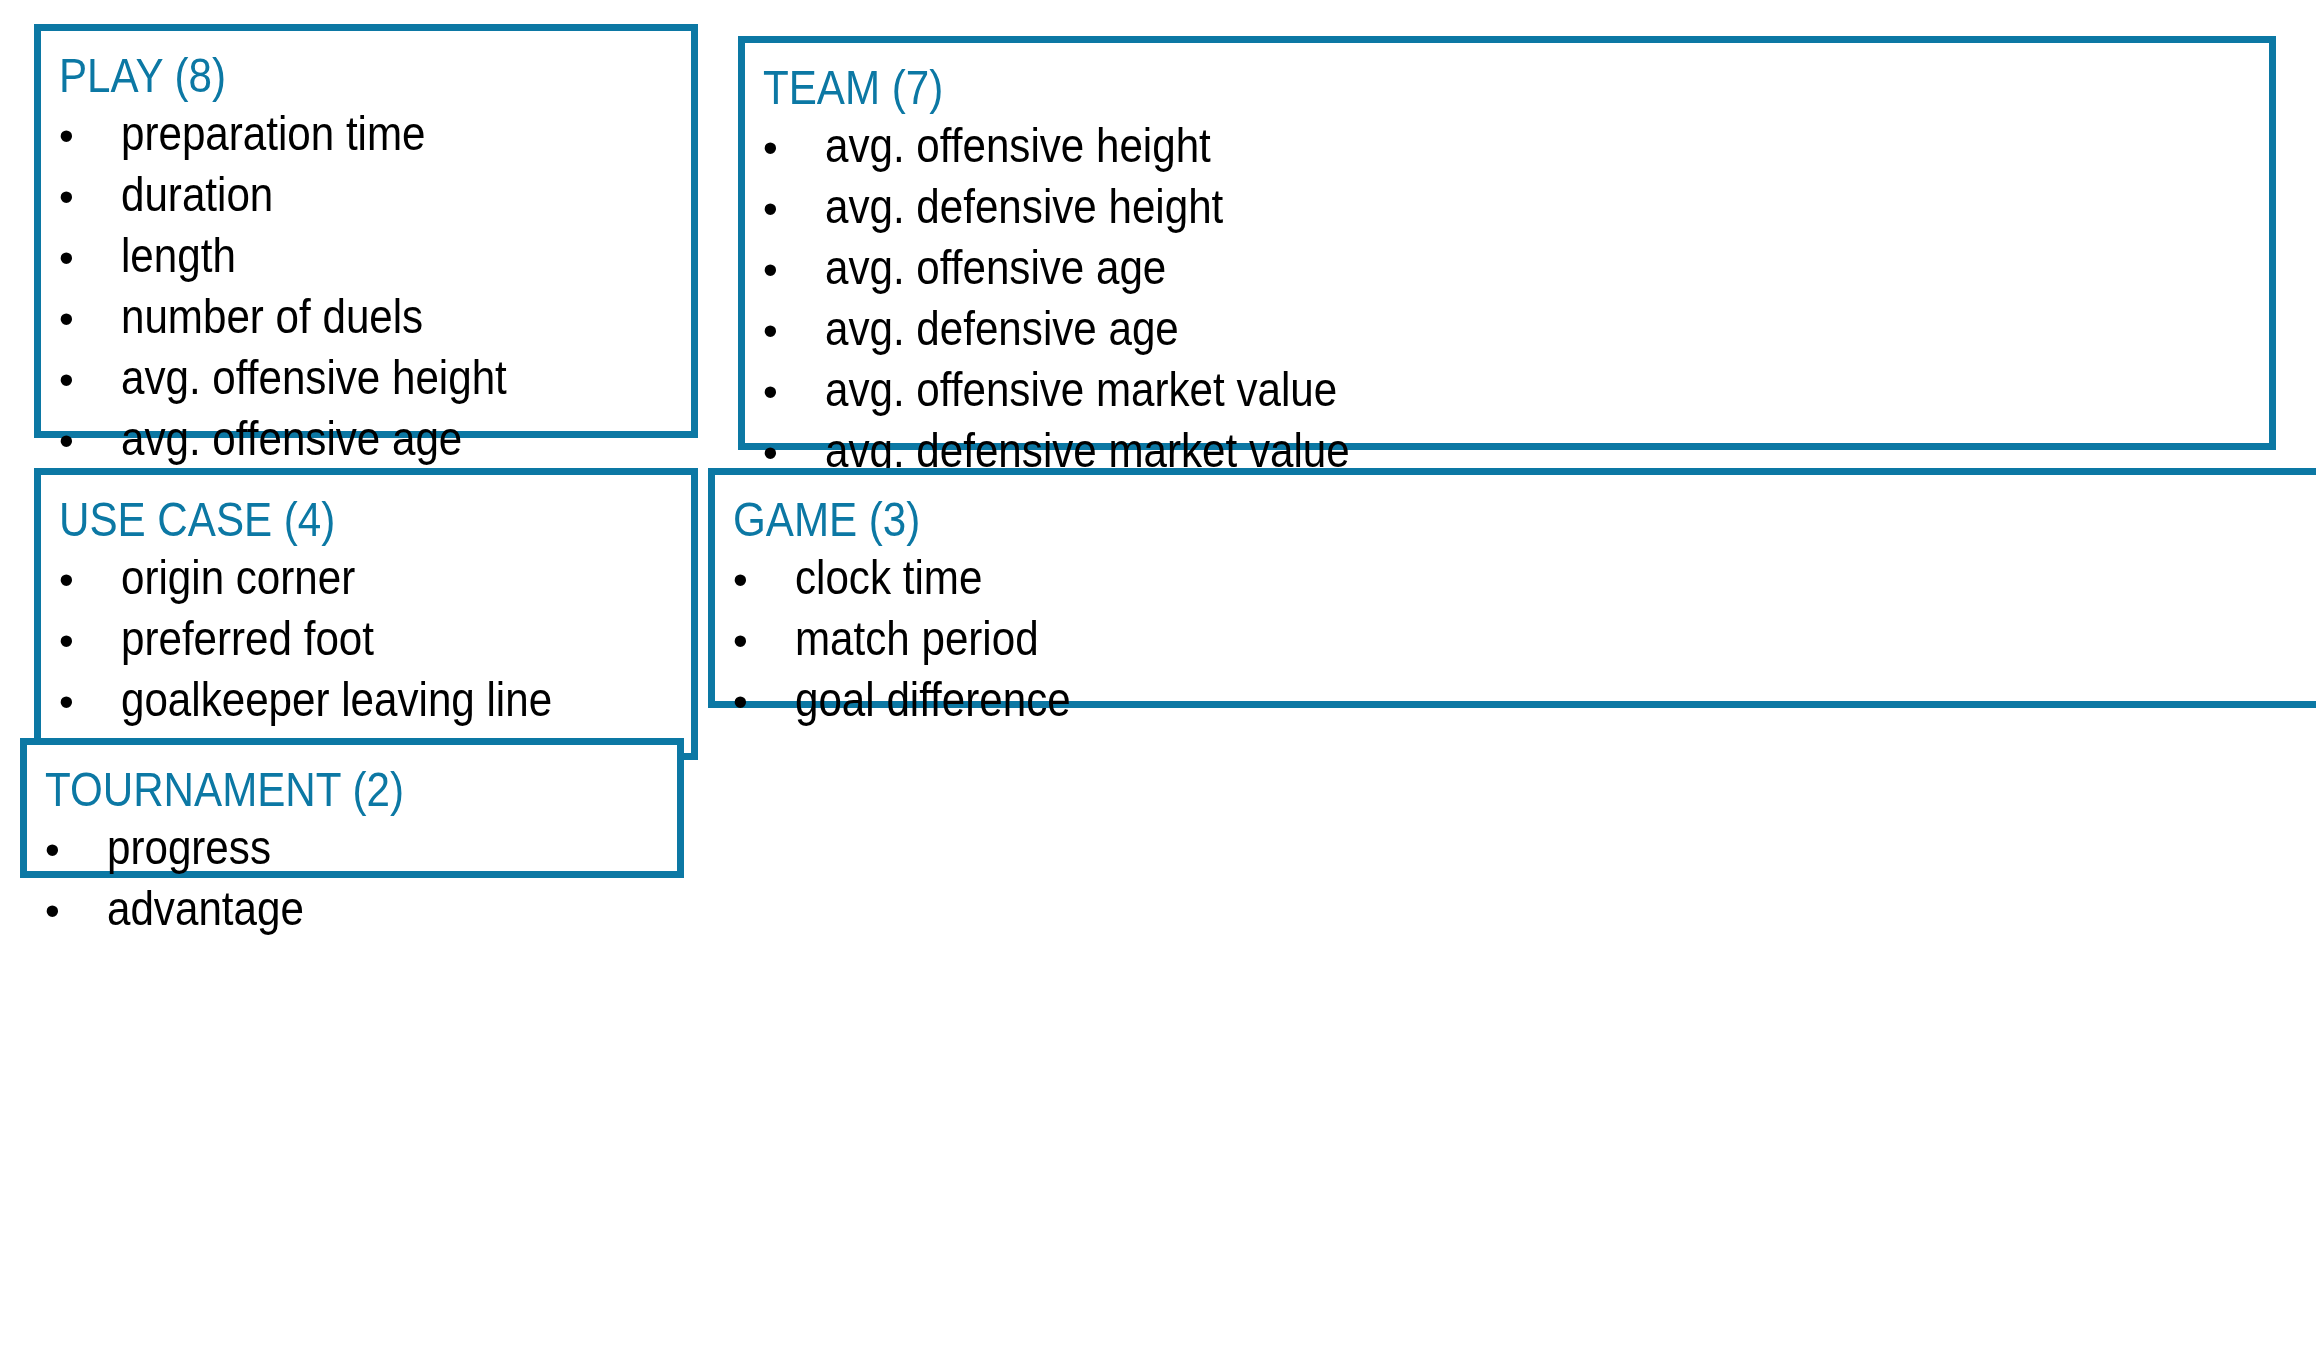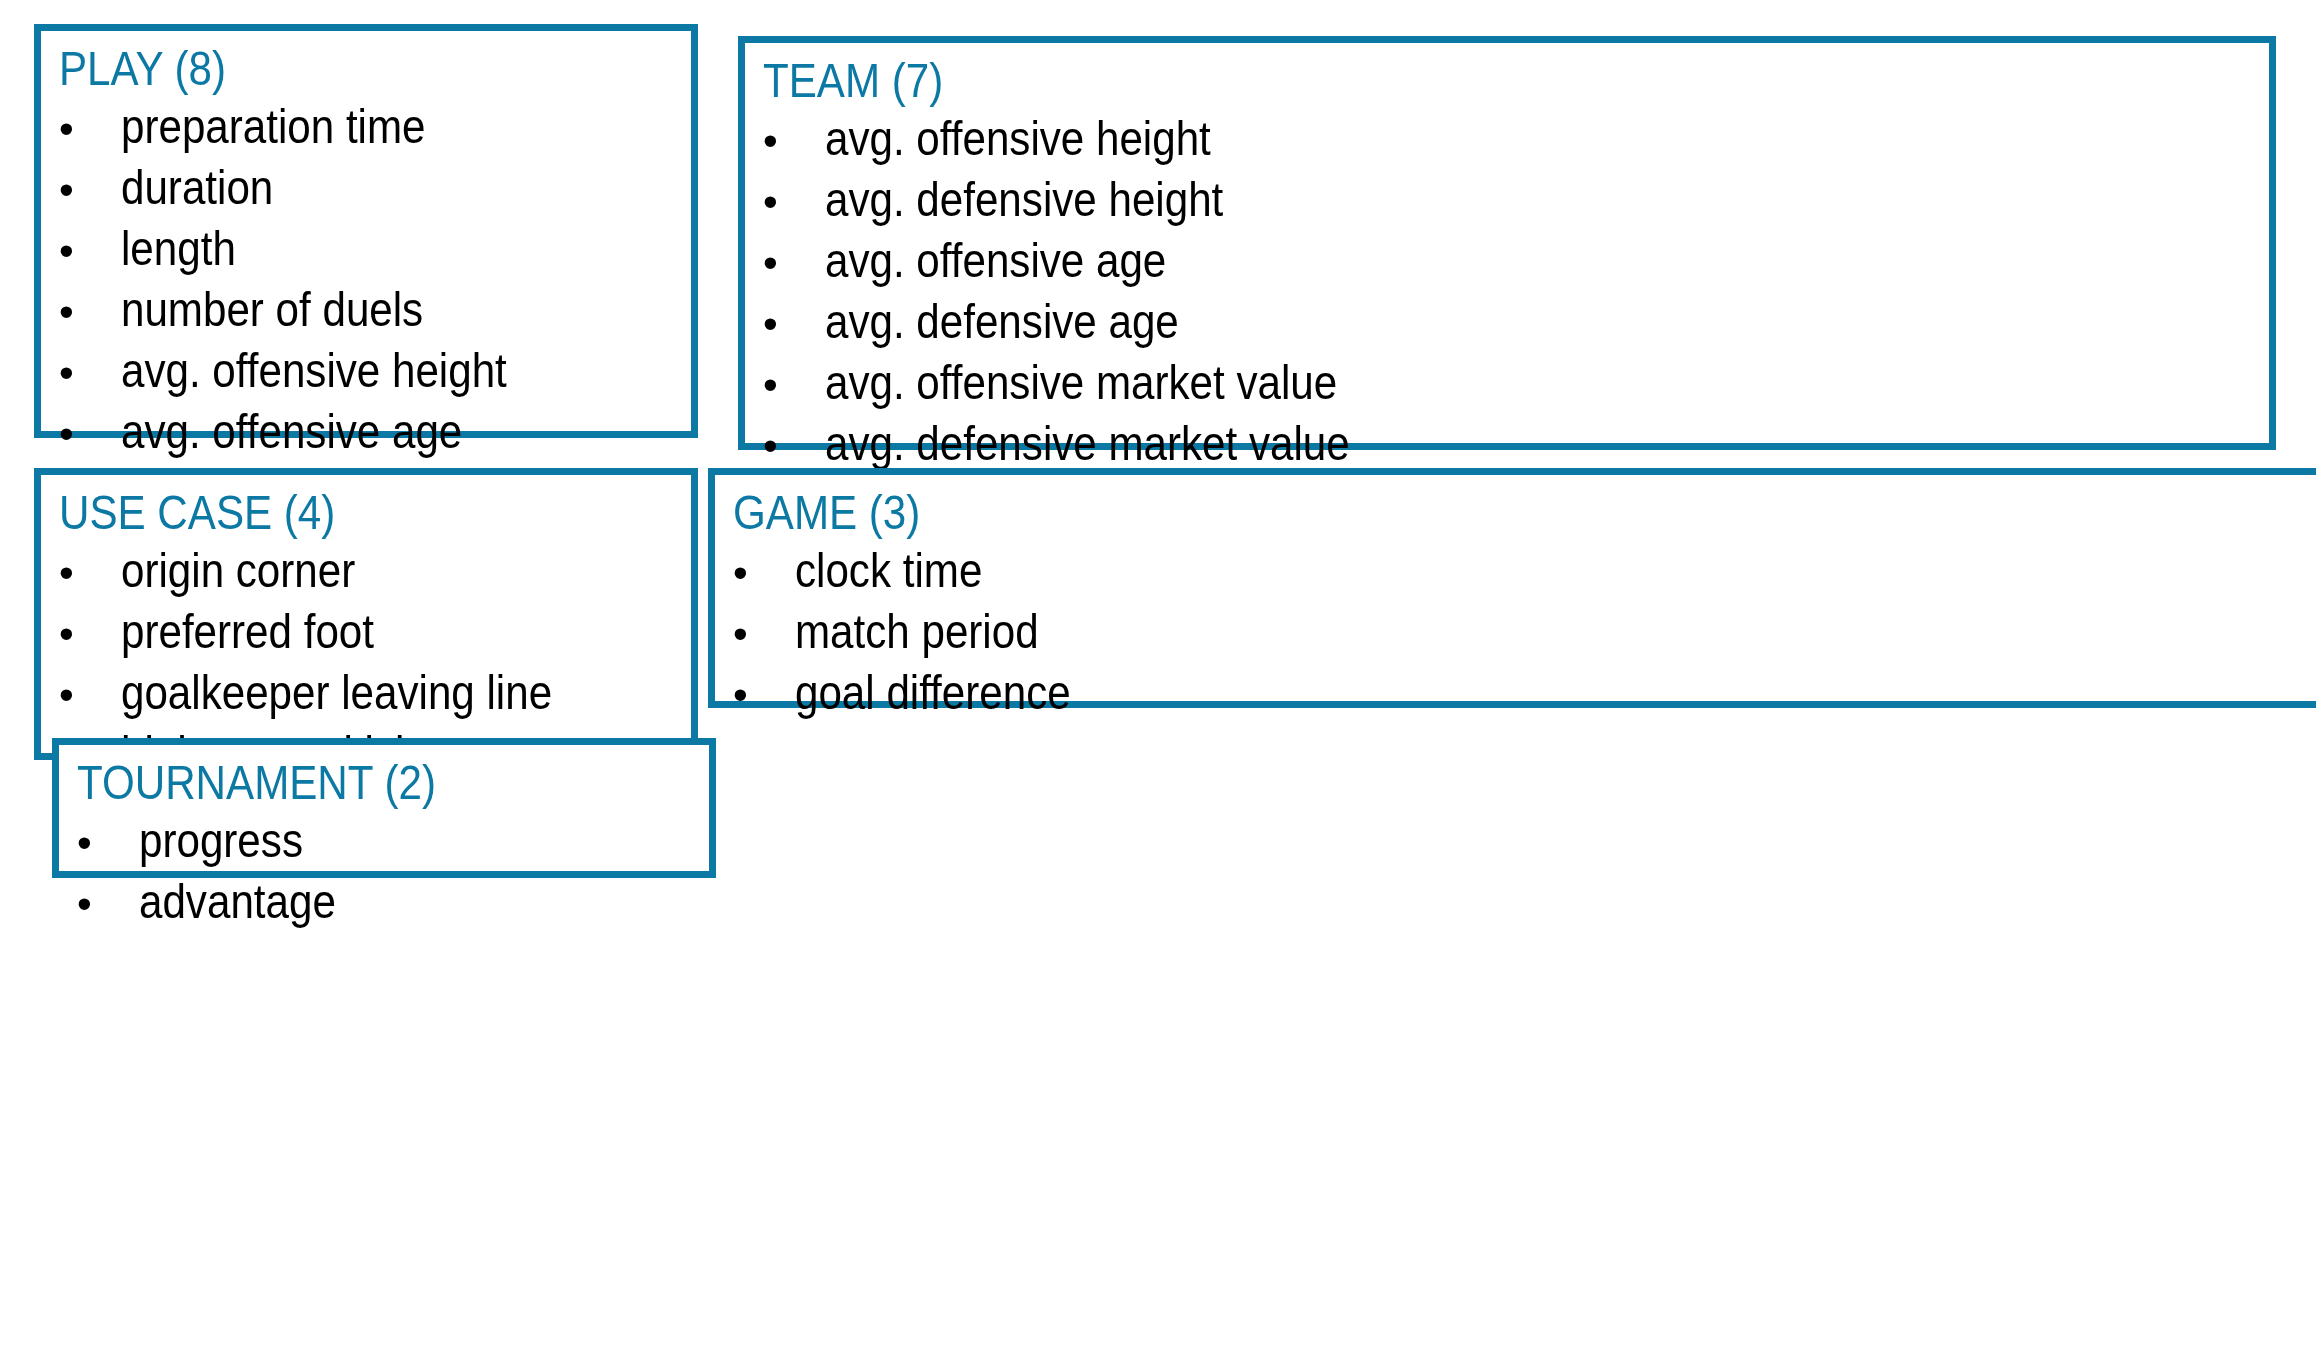--- a/index.html
+++ b/index.html
@@ -67,24 +67,24 @@
     transform: scaleX(0.86);
     transform-origin: left center;
     white-space: nowrap;
   }
 
   
   #box-play      { left: 34px;  top: 24px;   width: 664px;  height: 414px; }
   #box-team      { left: 738px; top: 24px;   width: 1538px; height: 414px; margin-top: 12px; }
   #box-usecase   { left: 34px;  top: 468px;  width: 664px;  height: 292px; }
   #box-game      { left: 708px; top: 468px;  width: 1680px; height: 240px; }
-  #box-tournament{ left: 52px;  top: 738px;  width: 664px;  height: 140px; }
+  #box-tournament{ left: 20px;  top: 738px;  width: 664px;  height: 140px; }
 
   .box-inner {
-    padding: 9px 0 0 18px;
+    padding: 16px 0 0 18px;
   }
 </style>
 </head>
 <body>
 
 <div class="canvas">
 
   <div class="cat-box" id="box-play">
     <div class="box-inner">
       <div class="cat-title">PLAY (8)</div>

